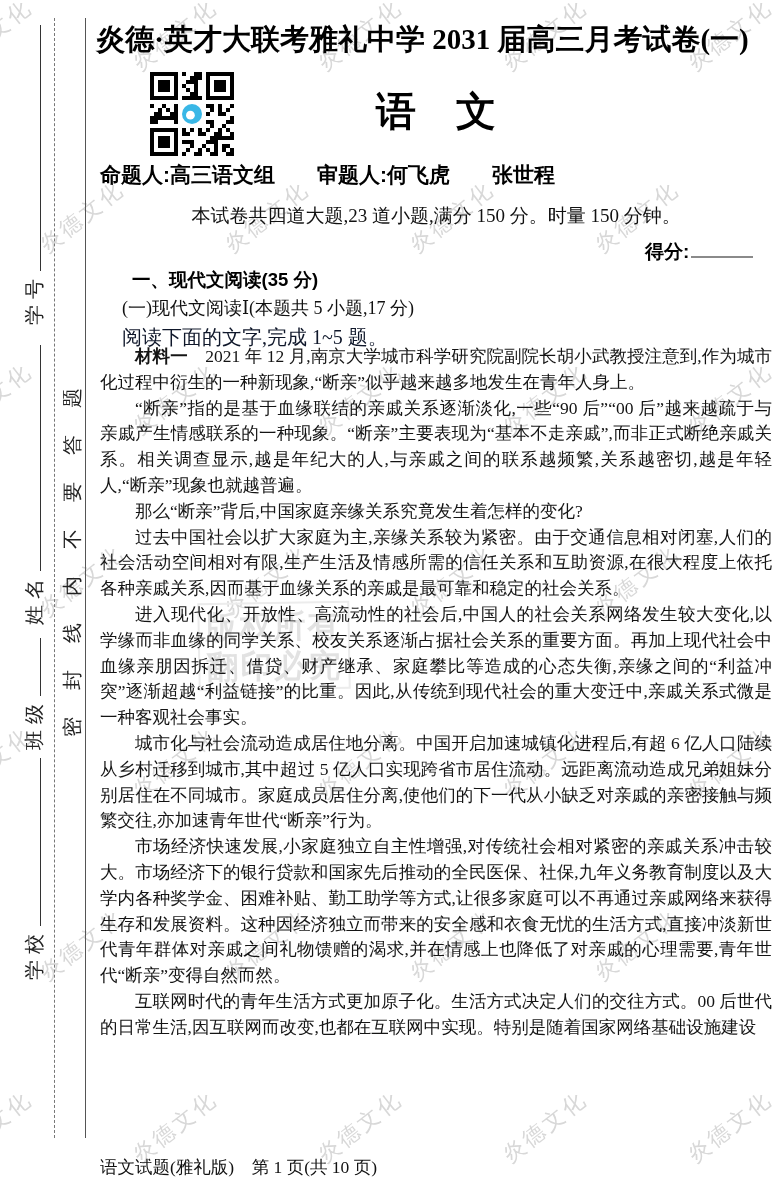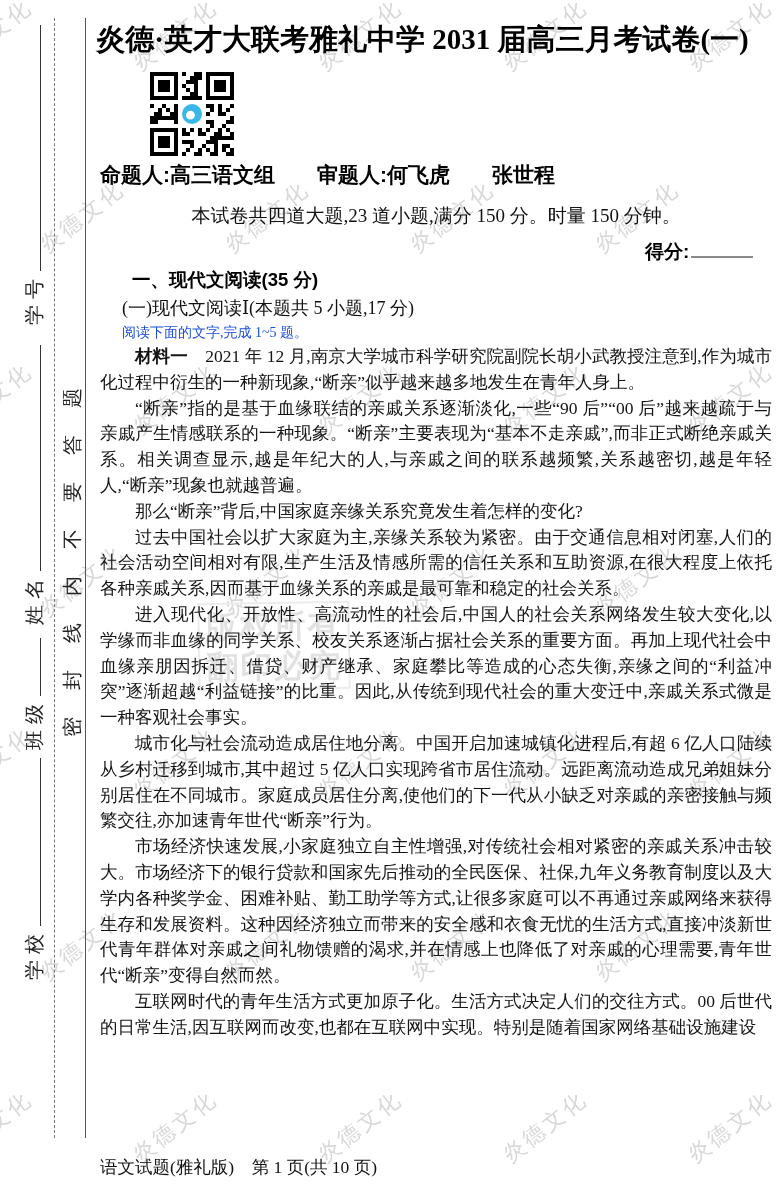--- a/index.html
+++ b/index.html
@@ -43,21 +43,21 @@
                 font-family:"Liberation Sans","DejaVu Sans",sans-serif;color:#000;}
   #exam-instructions{left:100px;top:203px;width:672px;text-align:center;font-size:19px;color:#111;}
   #score-field{left:645px;top:239px;font-size:19px;font-weight:bold;
                font-family:"Liberation Sans","DejaVu Sans",sans-serif;color:#000;}
   #score-line{display:inline-block;width:62px;height:17px;border-bottom:2px solid #8a8a8a;margin-left:2px;}
 
   
   #part1-heading{left:100px;top:267px;font-size:18.5px;font-weight:bold;
                  font-family:"Liberation Sans","DejaVu Sans",sans-serif;color:#000;margin-left:32px;}
   #part1-sub{left:122px;top:296px;font-size:18px;color:#111;text-align:right;}
-  #reading-instruction{left:122px;top:324px;font-size:14px;color:#1d4ed8;}
+  #reading-instruction{left:122px;top:324px;font-size:20px;color:#0f172a;}
 
   
   #passage{left:100px;top:344px;width:672px;}
   #passage p{margin:0;text-indent:2em;font-size:17.5px;line-height:25.8px;
              text-align:justify;color:#141414;}
   #passage .mlabel{font-weight:bold;font-family:"Liberation Sans","DejaVu Sans",sans-serif;}
 
   
   #page-footer{left:100px;top:1155px;width:672px;text-align:left;font-size:17.5px;color:#111;}
 </style>
@@ -242,20 +242,21 @@
         <rect x="64" y="8" width="12" height="12" fill="#000"></rect>
         <rect x="0" y="56" width="28" height="28" fill="#000"></rect>
         <rect x="4" y="60" width="20" height="20" fill="#fff"></rect>
         <rect x="8" y="64" width="12" height="12" fill="#000"></rect>
         <rect x="30.4" y="30.4" width="23.2" height="23.2" rx="6" fill="#fff"></rect>
         <circle cx="42" cy="42" r="10" fill="#39b7e6"></circle>
         <circle cx="40.4" cy="43.2" r="4.4" fill="#fff"></circle>
       </svg>
   </div>
 
+  <div id="subject-title" class="abs">语　文</div>
   <div id="setters-line" class="abs">命题人:高三语文组　　审题人:何飞虎　　张世程</div>
   <div id="exam-instructions" class="abs">本试卷共四道大题,23 道小题,满分 150 分。时量 150 分钟。</div>
 
   <div id="score-field" class="abs">
     <span>得分:</span><span id="score-line"></span>
   </div>
 
   <div id="part1-heading" class="abs">一、现代文阅读(35 分)</div>
   <div id="part1-sub" class="abs">(一)现代文阅读Ⅰ(本题共 5 小题,17 分)</div>
   <div id="reading-instruction" class="abs">阅读下面的文字,完成 1~5 题。</div>

